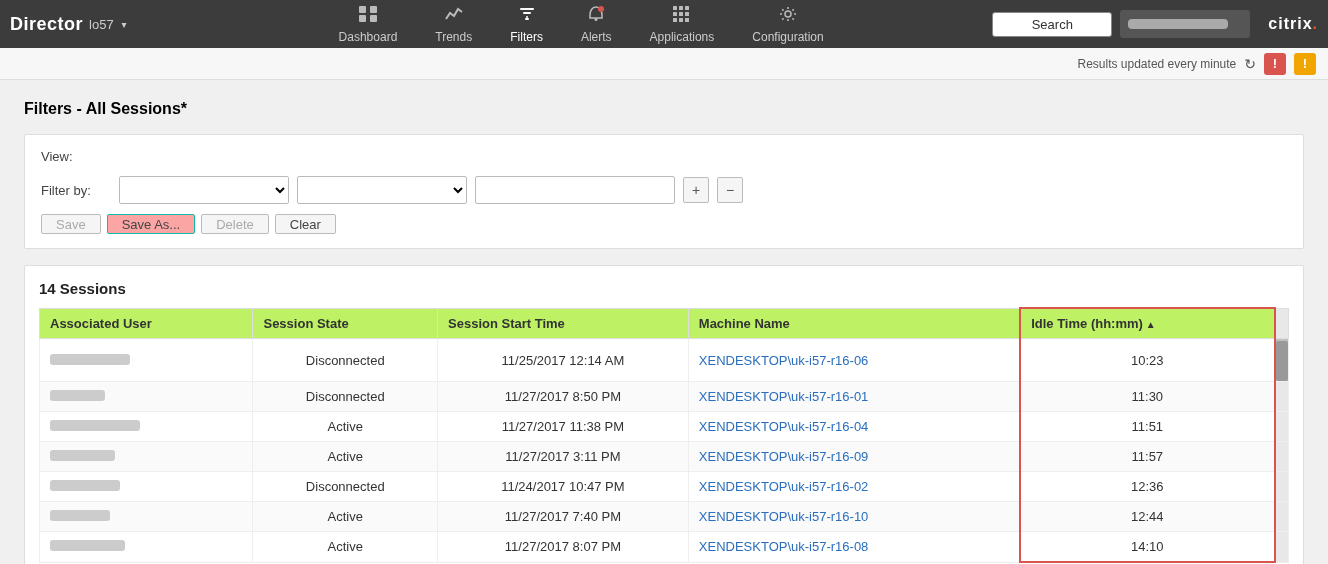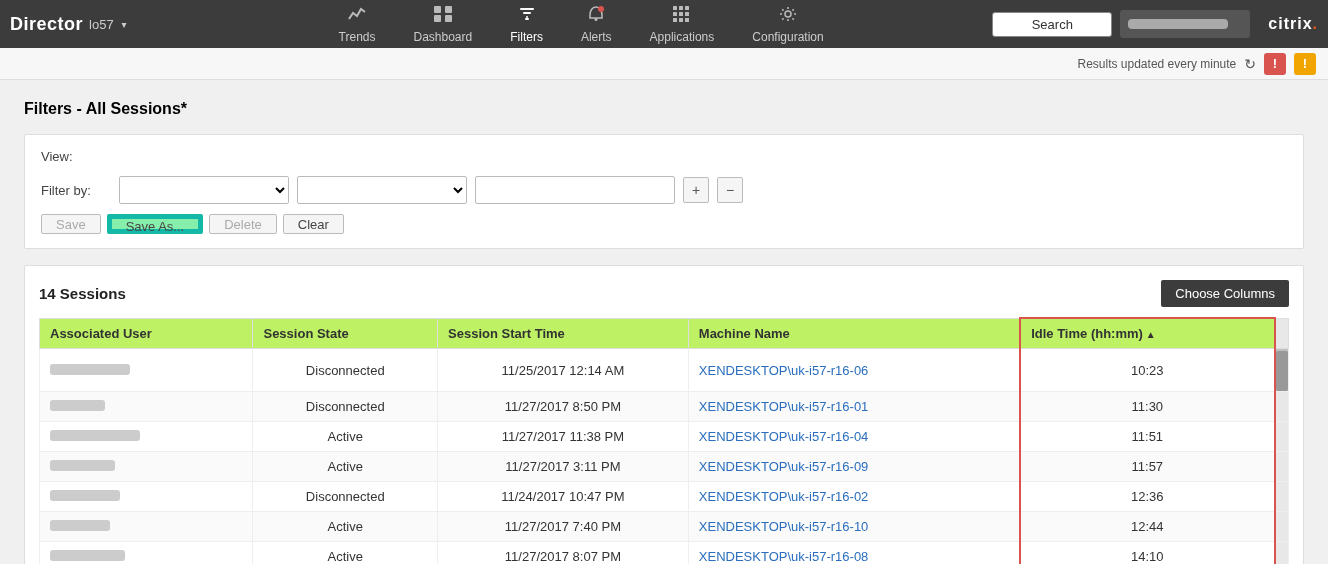--- a/index.html
+++ b/index.html
@@ -234,22 +234,22 @@
       height: 20px;
       padding: 0 14px;
       border-radius: 2px;
       border: 1px solid #bbb;
       font-size: 13px;
       cursor: pointer;
       background: #f5f5f5;
       color: #444;
     }
     .btn-primary {
-      background: #86efac;
-      border: 5px solid #14b8a6;
+      background: #fca5a5;
+      border: 1px solid #14b8a6;
     }
     .btn:disabled { color: #aaa; cursor: default; }
 
     
     .table-section {
       background: #fff;
       border: 1px solid #ddd;
       border-radius: 2px;
       padding: 14px;
     }
@@ -333,38 +333,38 @@
 <body>
 
 <div class="topnav">
   <div class="topnav-brand">
     <span class="topnav-brand-name">Director</span>
     <span class="topnav-site">lo57</span>
     <span class="topnav-site-arrow">▾</span>
   </div>
 
   <div class="topnav-center">
-    <div class="nav-item">
-      <span class="nav-icon">
-        <svg width="20" height="18" viewBox="0 0 20 18" fill="none">
-          <polyline points="2,14 6,8 10,11 14,4 18,7" stroke="#bbb" stroke-width="2" fill="none"></polyline>
-        </svg>
-      </span>
-      <span>Trends</span>
-    </div>
     <div class="nav-item">
       <span class="nav-icon">
         <svg width="20" height="18" viewBox="0 0 20 18" fill="none">
           <rect x="1" y="1" width="7" height="7" rx="1" fill="#bbb"></rect>
           <rect x="12" y="1" width="7" height="7" rx="1" fill="#bbb"></rect>
           <rect x="1" y="10" width="7" height="7" rx="1" fill="#bbb"></rect>
           <rect x="12" y="10" width="7" height="7" rx="1" fill="#bbb"></rect>
         </svg>
       </span>
       <span>Dashboard</span>
+    </div>
+    <div class="nav-item">
+      <span class="nav-icon">
+        <svg width="20" height="18" viewBox="0 0 20 18" fill="none">
+          <polyline points="2,14 6,8 10,11 14,4 18,7" stroke="#bbb" stroke-width="2" fill="none"></polyline>
+        </svg>
+      </span>
+      <span>Trends</span>
     </div>
     <div class="nav-item active">
       <span class="nav-icon">
         <svg width="20" height="18" viewBox="0 0 20 18" fill="none">
           <rect x="3" y="3" width="14" height="2" rx="1" fill="#fff"></rect>
           <rect x="6" y="7" width="8" height="2" rx="1" fill="#fff"></rect>
           <rect x="9" y="11" width="2" height="2" rx="1" fill="#fff"></rect>
           <rect x="8" y="13" width="4" height="2" rx="1" fill="#fff"></rect>
         </svg>
       </span>
@@ -445,21 +445,20 @@
       <button class="btn" disabled="">Save</button>
       <button class="btn btn-primary">Save As...</button>
       <button class="btn" disabled="">Delete</button>
       <button class="btn">Clear</button>
     </div>
   </div>
 
   <div class="table-section">
     <div class="table-header-row">
       <span class="table-title">14 Sessions</span>
-      <button class="choose-columns-btn">Choose Columns</button>
     </div>
 
     <div class="table-wrapper">
       <table class="data-table">
         <thead>
           <tr>
             <th>Associated User</th>
             <th>Session State</th>
             <th>Session Start Time</th>
             <th>Machine Name</th>

